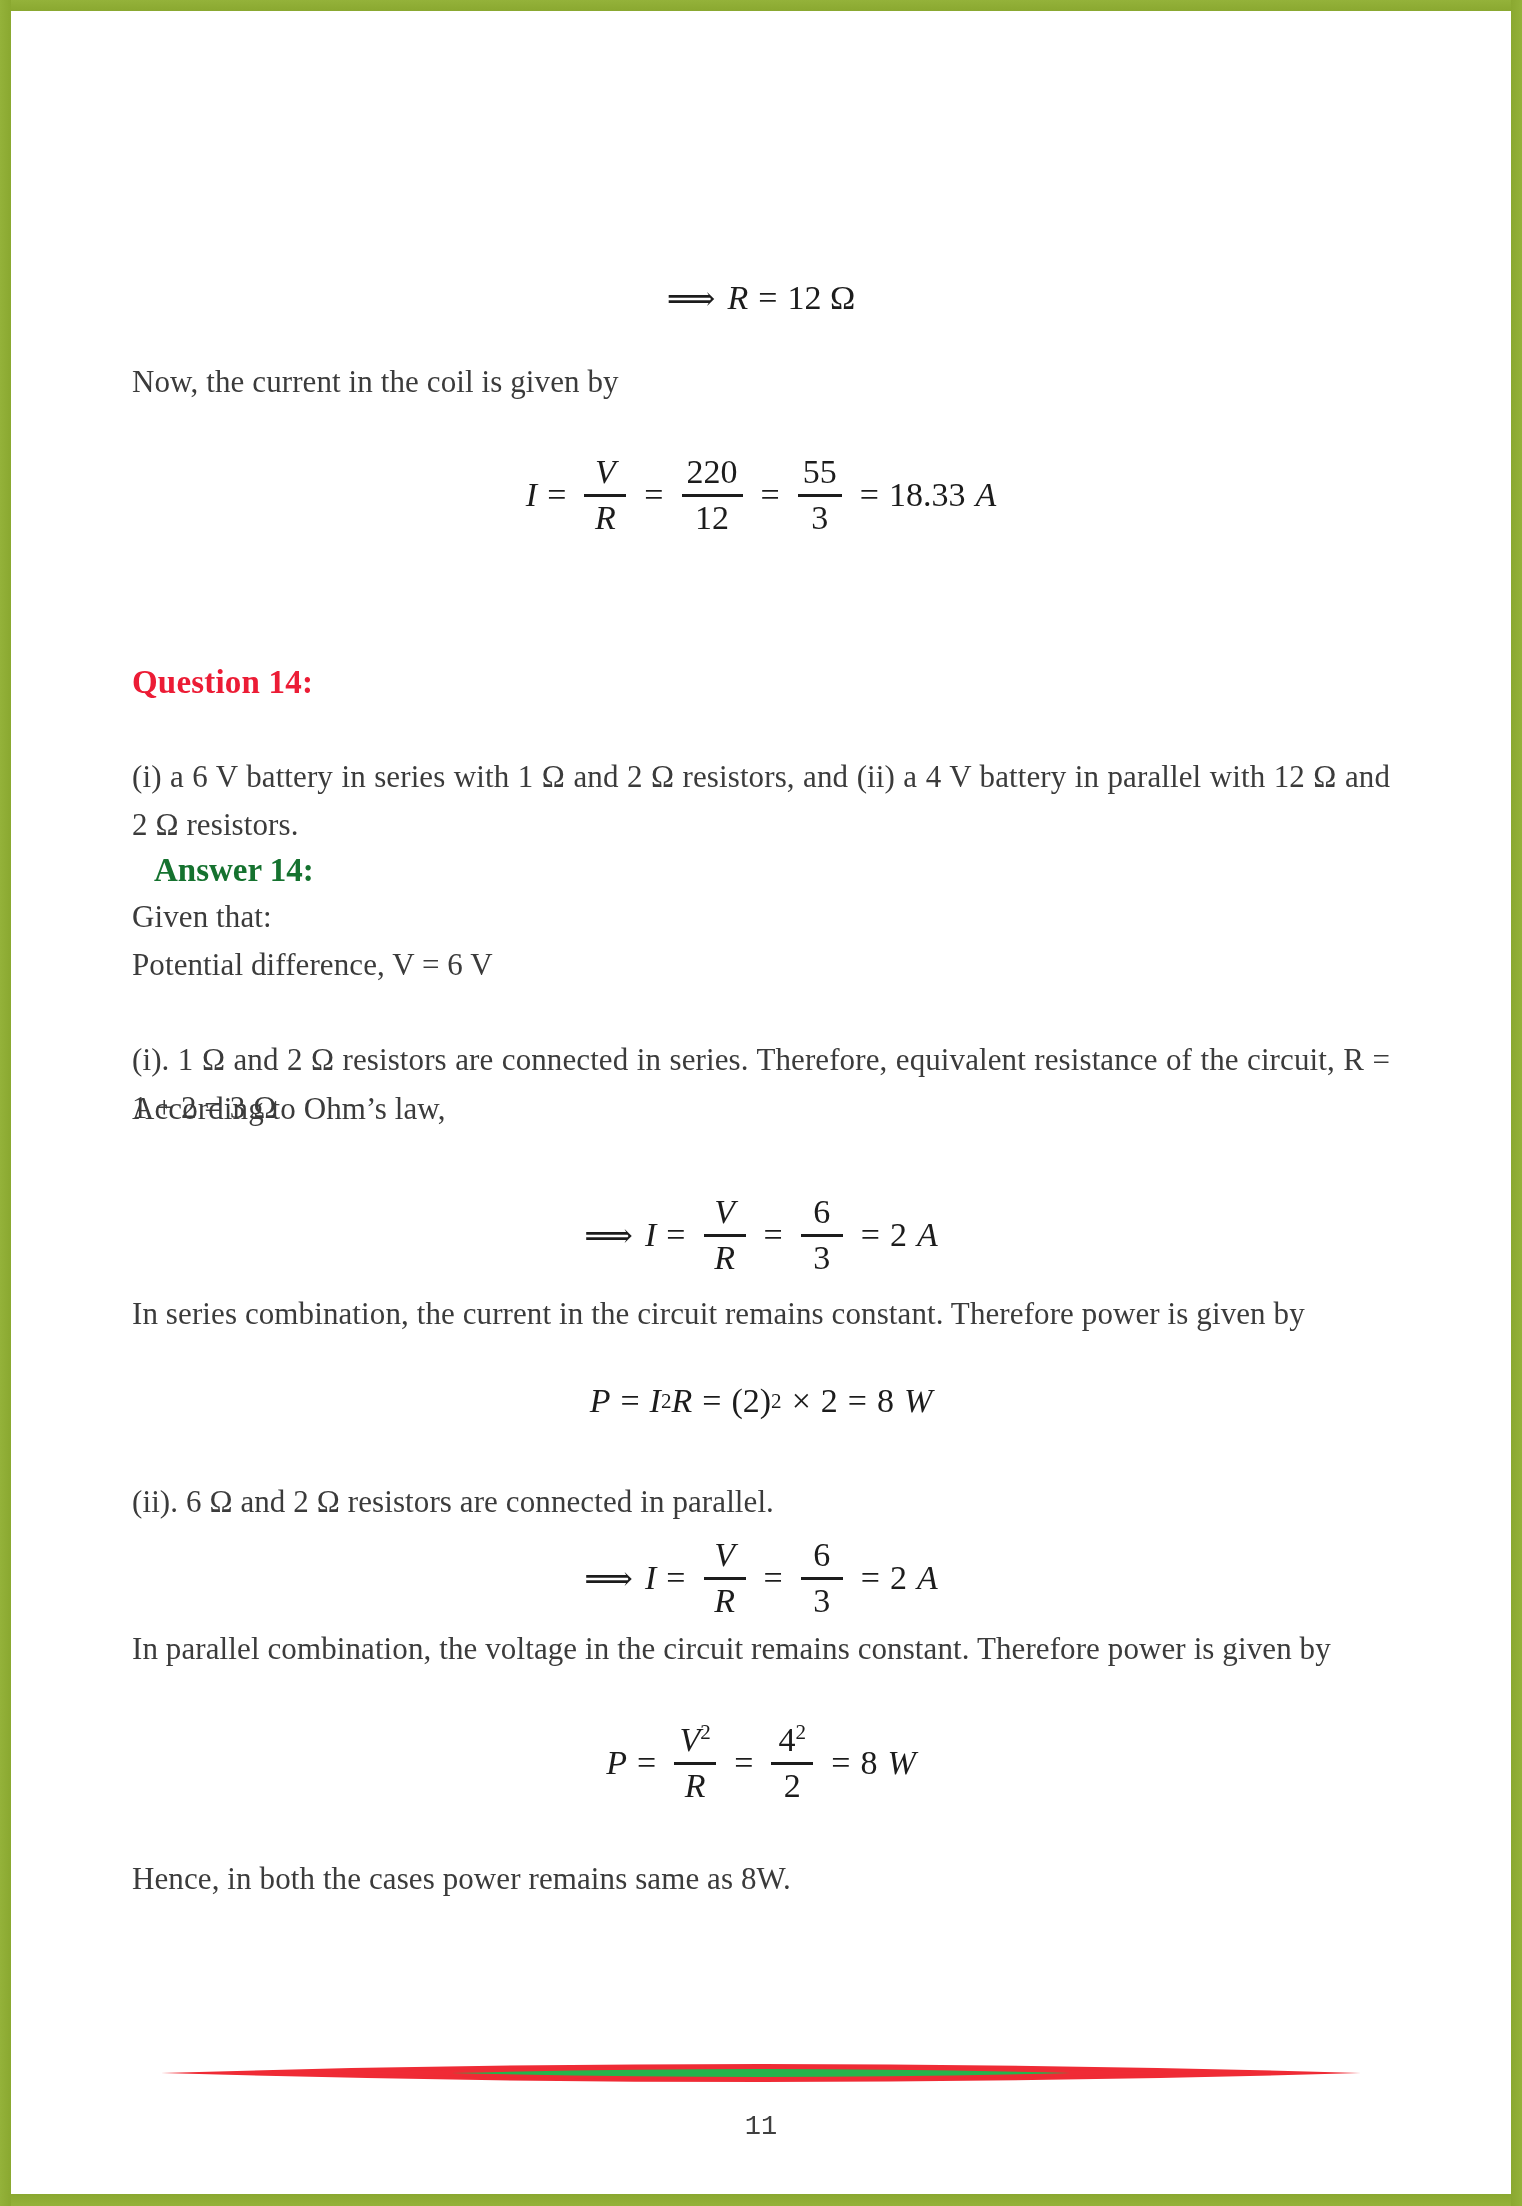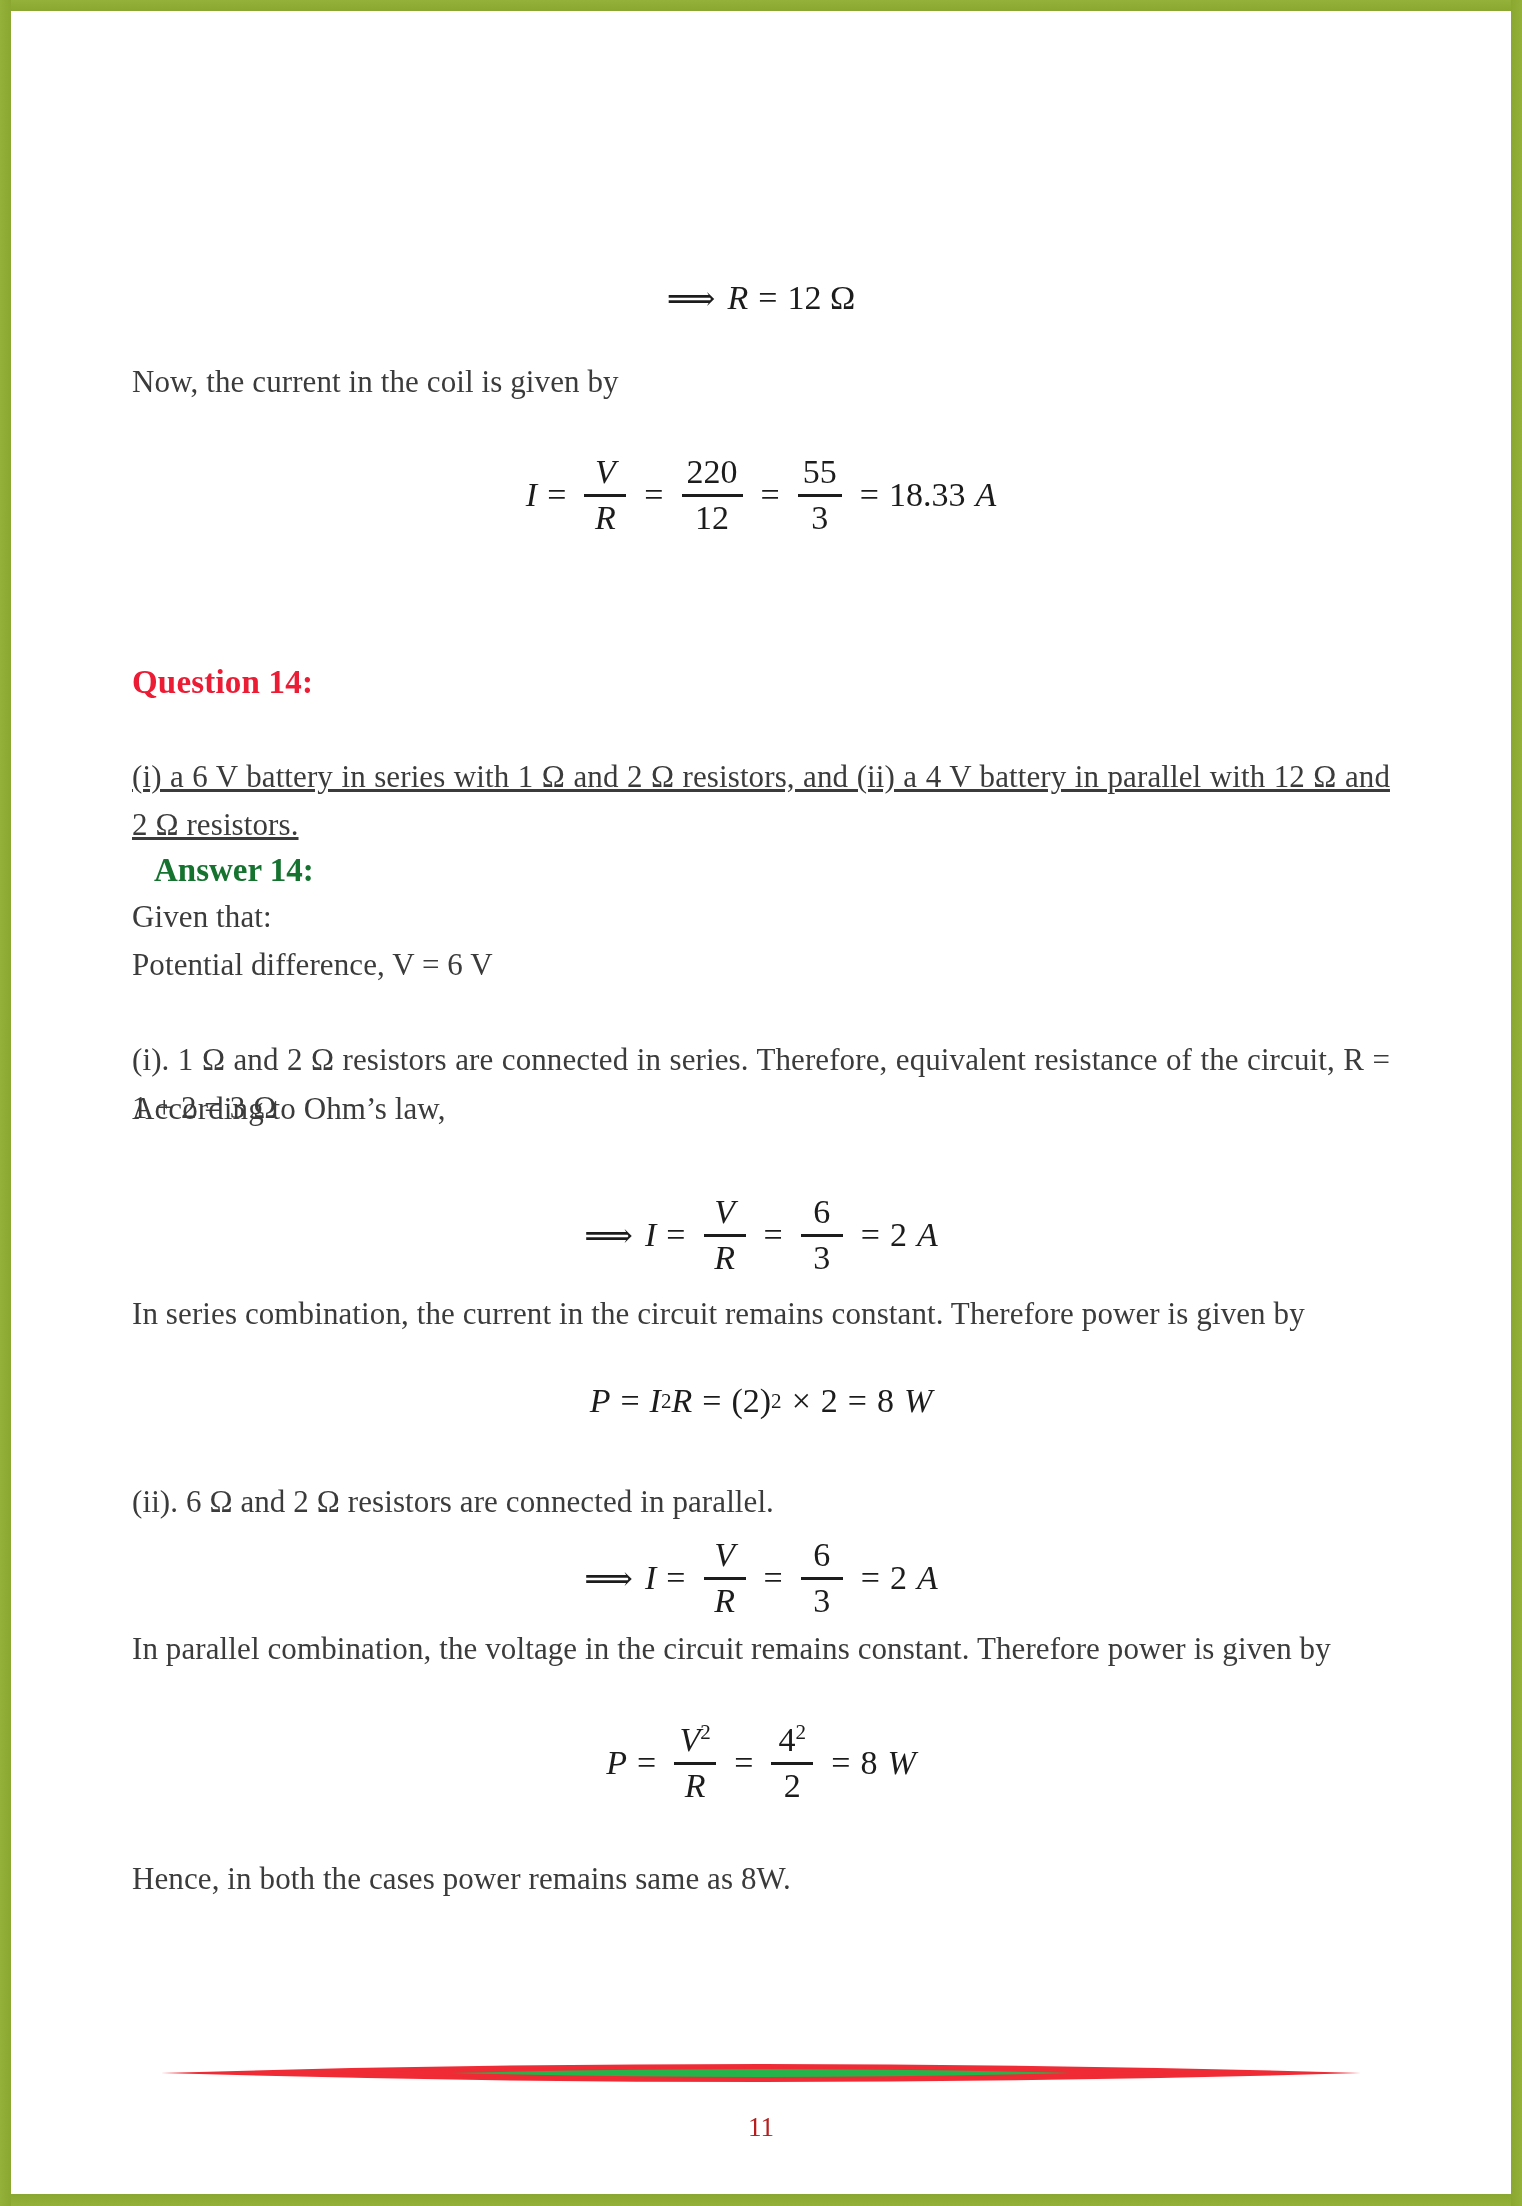--- a/index.html
+++ b/index.html
@@ -107,22 +107,22 @@
     top: 2060px;
     width: 1200px;
     height: 26px;
   }
   .page-num {
     position: absolute;
     top: 2112px;
     left: 0; right: 0;
     text-align: center;
     font-size: 27px;
-    color: #b91c1c;
-    font-family: Liberation Serif, serif;
+    color: #404040;
+    font-family: Liberation Mono, monospace;
   }
 
   
   .blk { position: absolute; left: 132px; right: 132px; }
 </style>
 </head>
 <body>
 
 <div id="page">
 
@@ -163,21 +163,21 @@
         <span class="den">3</span>
       </span>
       <span class="op">=</span>
       <span>18.33</span>
       <span class="it" style="margin-left:10px">A</span>
     </div>
 
     <div class="blk q-head" style="top:660px;">Question 14:</div>
 
 
-    <div class="blk para justify" style="top:753px;text-decoration:underline;">(i) a 6 V battery in series with 1 Ω and 2 Ω resistors, and (ii) a 4 V battery in parallel with 12 Ω and 2 Ω resistors.</div>
+    <div class="blk para justify" style="top:753px;">(i) a 6 V battery in series with 1 Ω and 2 Ω resistors, and (ii) a 4 V battery in parallel with 12 Ω and 2 Ω resistors.</div>
 
     <div class="blk a-head" style="top:848px;">Answer 14:</div>
 
     <div class="blk para" style="top:893px;">Given that:</div>
 
     <div class="blk para" style="top:941px;">Potential difference, V = 6 V</div>
 
     <div class="blk para justify" style="top:1036px;">(i). 1 Ω and 2 Ω resistors are connected in series. Therefore, equivalent resistance of the circuit, R = 1 + 2 = 3 Ω</div>
 
     <div class="blk para" style="top:1085px;">According to Ohm’s law,</div>

